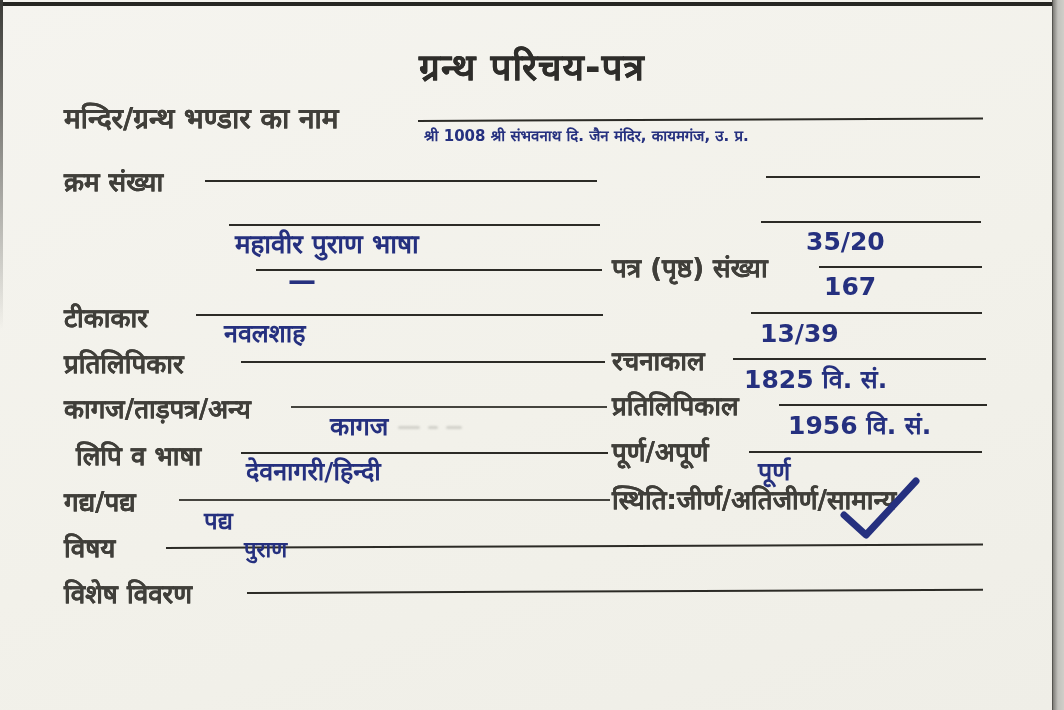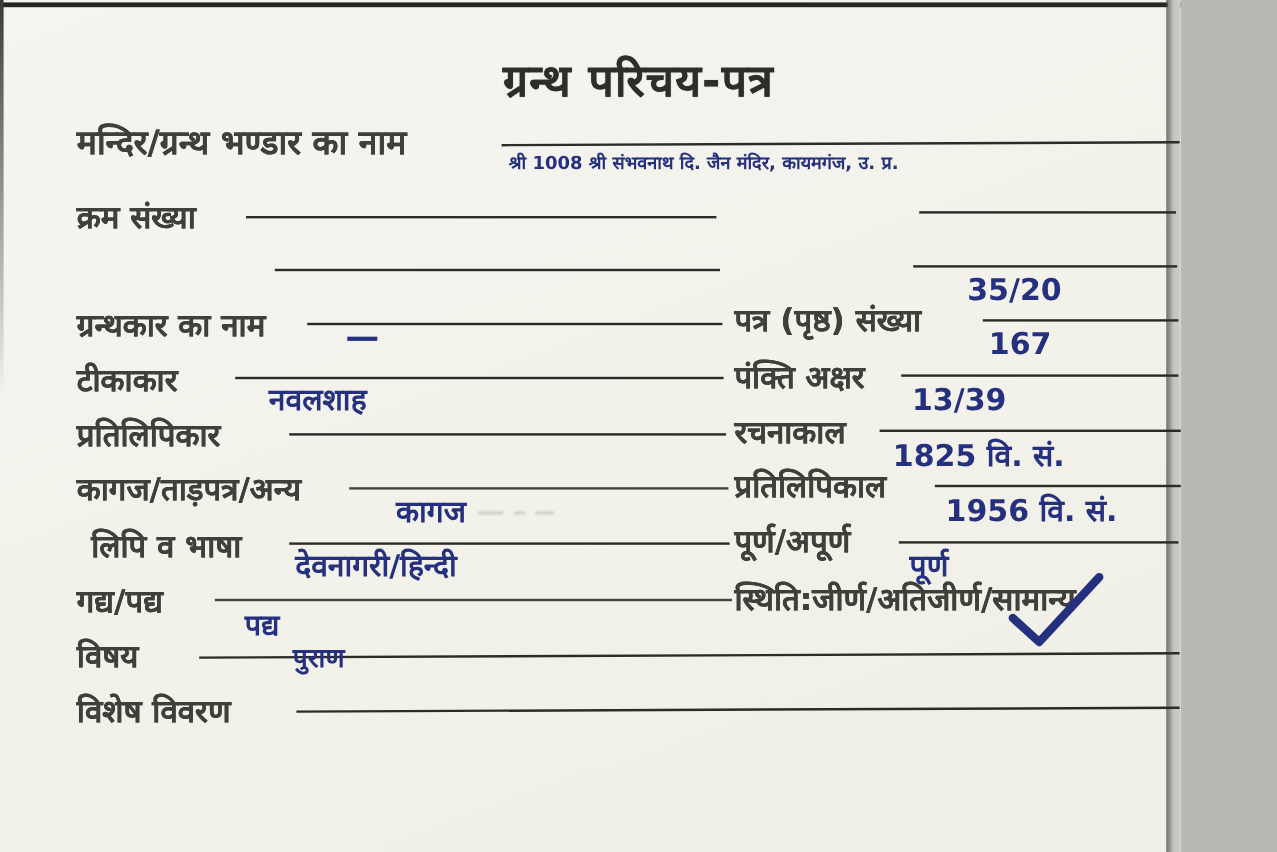--- a/index.html
+++ b/index.html
@@ -1,17 +1,17 @@
 <!DOCTYPE html>
 <html><head>
 <meta charset="utf-8">
 <style>
   html,body{margin:0;padding:0;background:#b9b8b3;font-family:"DejaVu Sans",sans-serif;}
   #card{
-    position:relative;width:984px;height:710px;overflow:hidden;
+    position:relative;width:1064px;height:710px;overflow:hidden;
     background:linear-gradient(160deg,#f5f4ef 0%,#f2f1ea 55%,#efeee7 100%);
   }
   
   .edge-top{position:absolute;left:0;top:2px;width:1060px;height:4px;background:#262622;}
   .edge-left{position:absolute;left:0;top:0;width:3px;height:330px;
     background:linear-gradient(to bottom,#3a3a36,rgba(58,58,54,0));}
   .edge-right{position:absolute;right:0;top:0;width:11px;height:710px;
     background:linear-gradient(to right,#7d7c77 0%,#c3c2bd 45%,#cfcec8 100%);
     border-left:1px solid #55544f;}
   
@@ -50,22 +50,22 @@
   <div class="title">ग्रन्थ परिचय-पत्र</div>
 
   <div class="lbl big" style="left:64px;top:103px">मन्दिर/ग्रन्थ भण्डार का नाम</div>
   <div class="rule tilt" style="left:418px;top:120px;width:565px"></div>
   <div class="val sm" style="left:424px;top:128px">श्री 1008 श्री संभवनाथ दि. जैन मंदिर, कायमगंज, उ. प्र.</div>
 
   <div class="lbl" style="left:64px;top:168px">क्रम संख्या</div>
   <div class="rule" style="left:205px;top:180px;width:392px"></div>
 
   <div class="rule" style="left:229px;top:224px;width:371px"></div>
+  <div class="val" style="left:235px;top:230px;font-size:26px">महावीर पुराण भाषा</div>
 
-  <div class="lbl" style="left:64px;top:258px">ग्रन्थकार का नाम</div>
   <div class="rule" style="left:256px;top:269px;width:346px"></div>
   <div class="val dashv" style="left:288px;top:266px">—</div>
 
   <div class="lbl" style="left:64px;top:304px">टीकाकार</div>
   <div class="rule" style="left:196px;top:314px;width:407px"></div>
   <div class="val" style="left:224px;top:320px">नवलशाह</div>
 
   <div class="lbl" style="left:64px;top:350px">प्रतिलिपिकार</div>
   <div class="rule" style="left:241px;top:361px;width:364px"></div>
 
@@ -91,21 +91,20 @@
 
   <div class="rule" style="left:766px;top:176px;width:214px"></div>
 
   <div class="rule" style="left:761px;top:221px;width:220px"></div>
   <div class="val" style="left:806px;top:228px">35/20</div>
 
   <div class="lbl" style="left:612px;top:254px">पत्र (पृष्ठ) संख्या</div>
   <div class="rule" style="left:819px;top:266px;width:163px"></div>
   <div class="val" style="left:824px;top:273px">167</div>
 
-  <div class="lbl" style="left:612px;top:301px">पंक्ति अक्षर</div>
   <div class="rule" style="left:751px;top:312px;width:231px"></div>
   <div class="val" style="left:760px;top:320px">13/39</div>
 
   <div class="lbl" style="left:612px;top:347px">रचनाकाल</div>
   <div class="rule" style="left:733px;top:358px;width:253px"></div>
   <div class="val" style="left:744px;top:366px">1825 वि. सं.</div>
 
   <div class="lbl" style="left:612px;top:392px">प्रतिलिपिकाल</div>
   <div class="rule" style="left:779px;top:404px;width:208px"></div>
   <div class="val" style="left:788px;top:412px">1956 वि. सं.</div>

